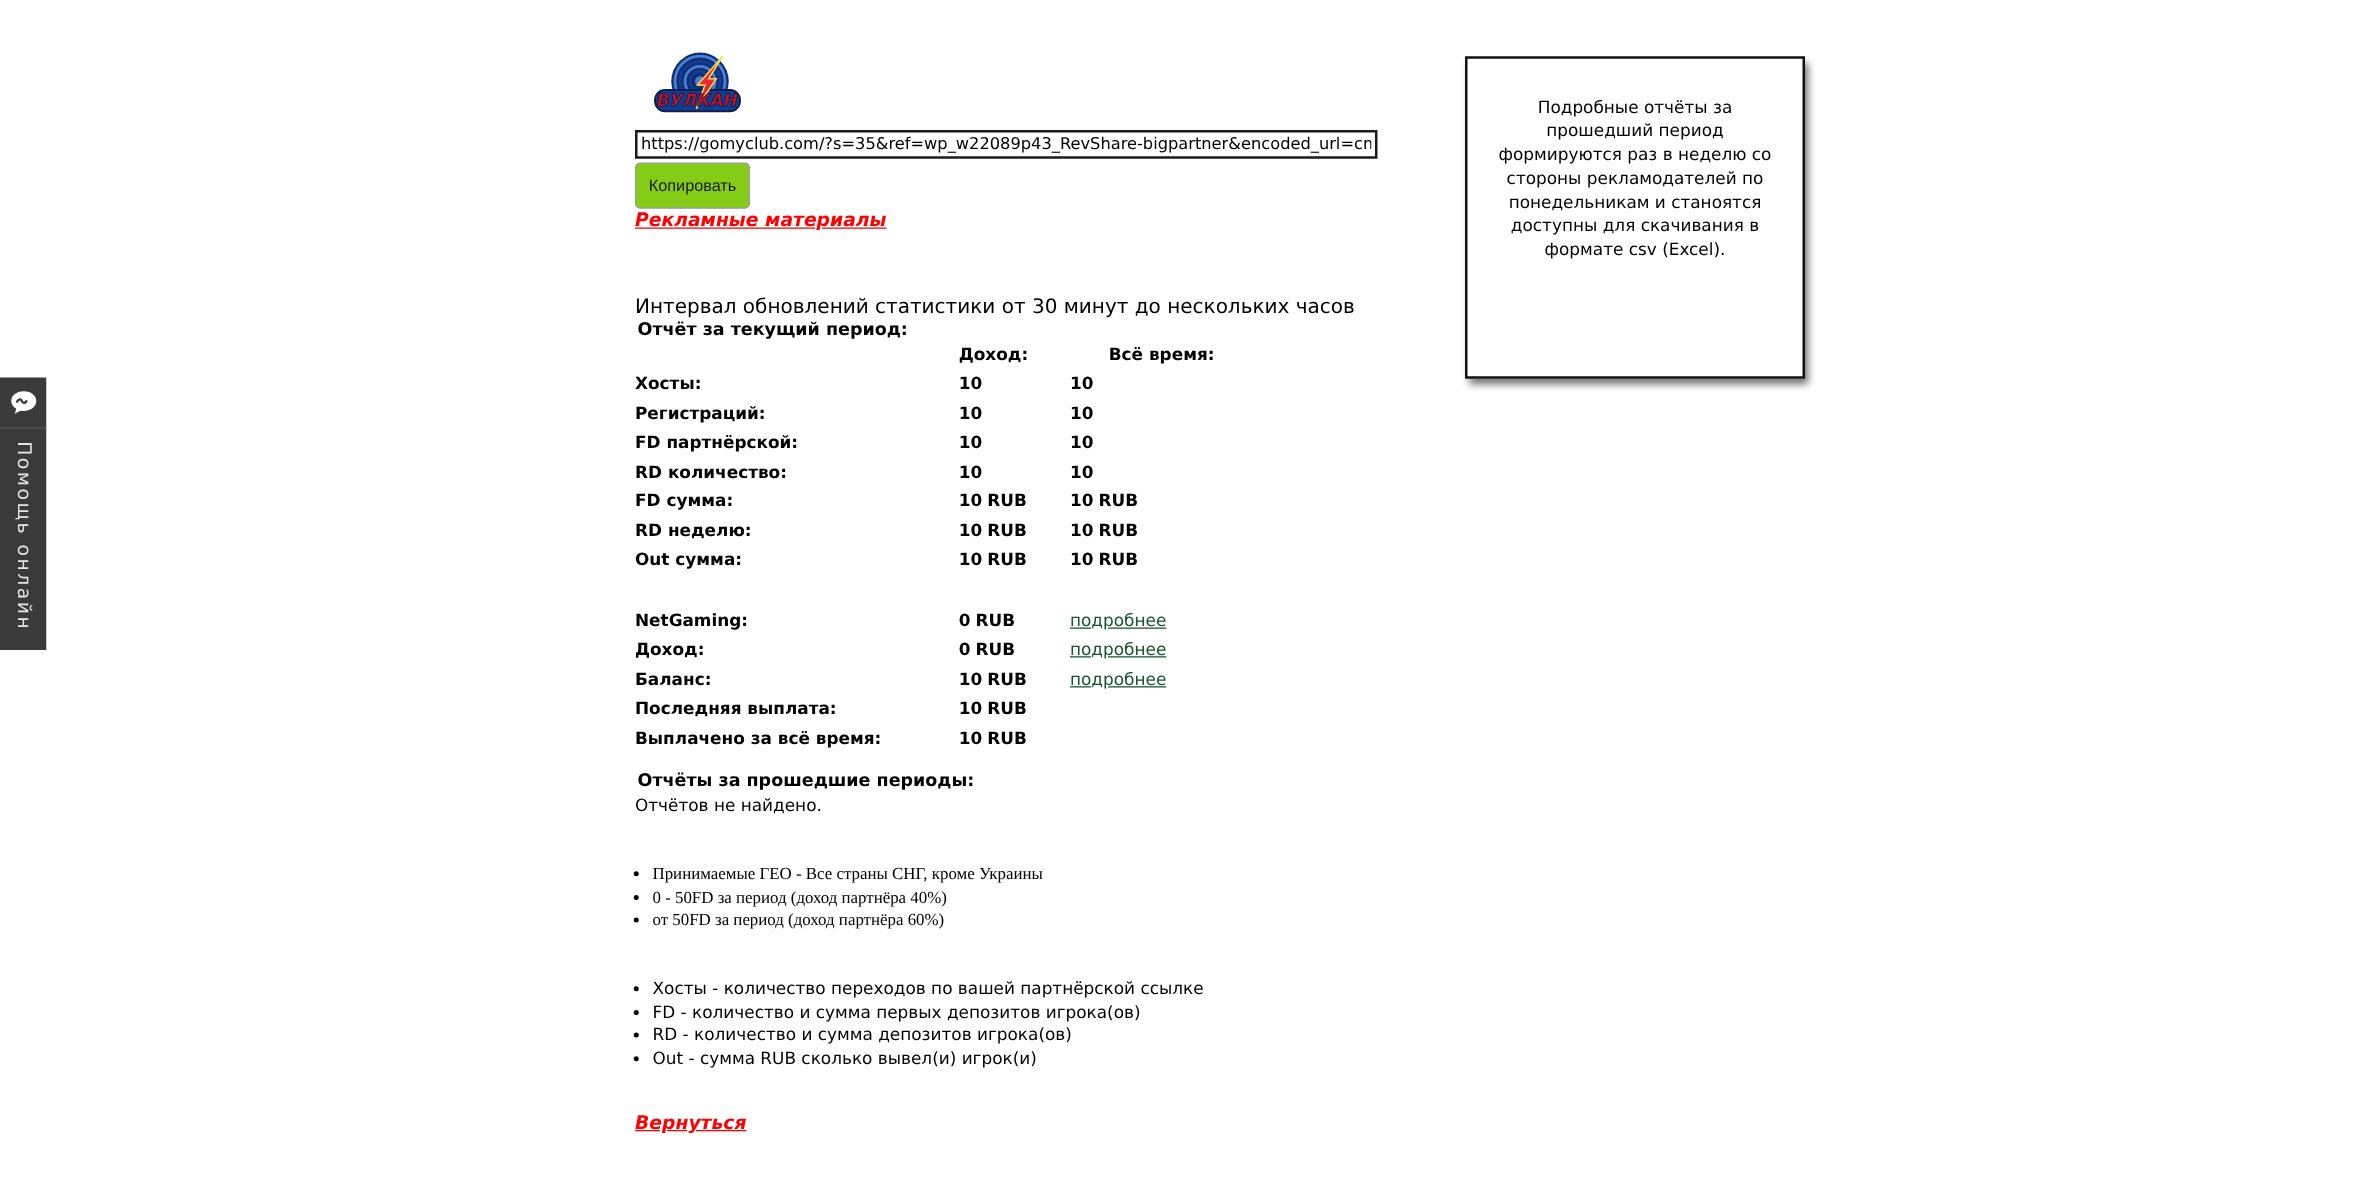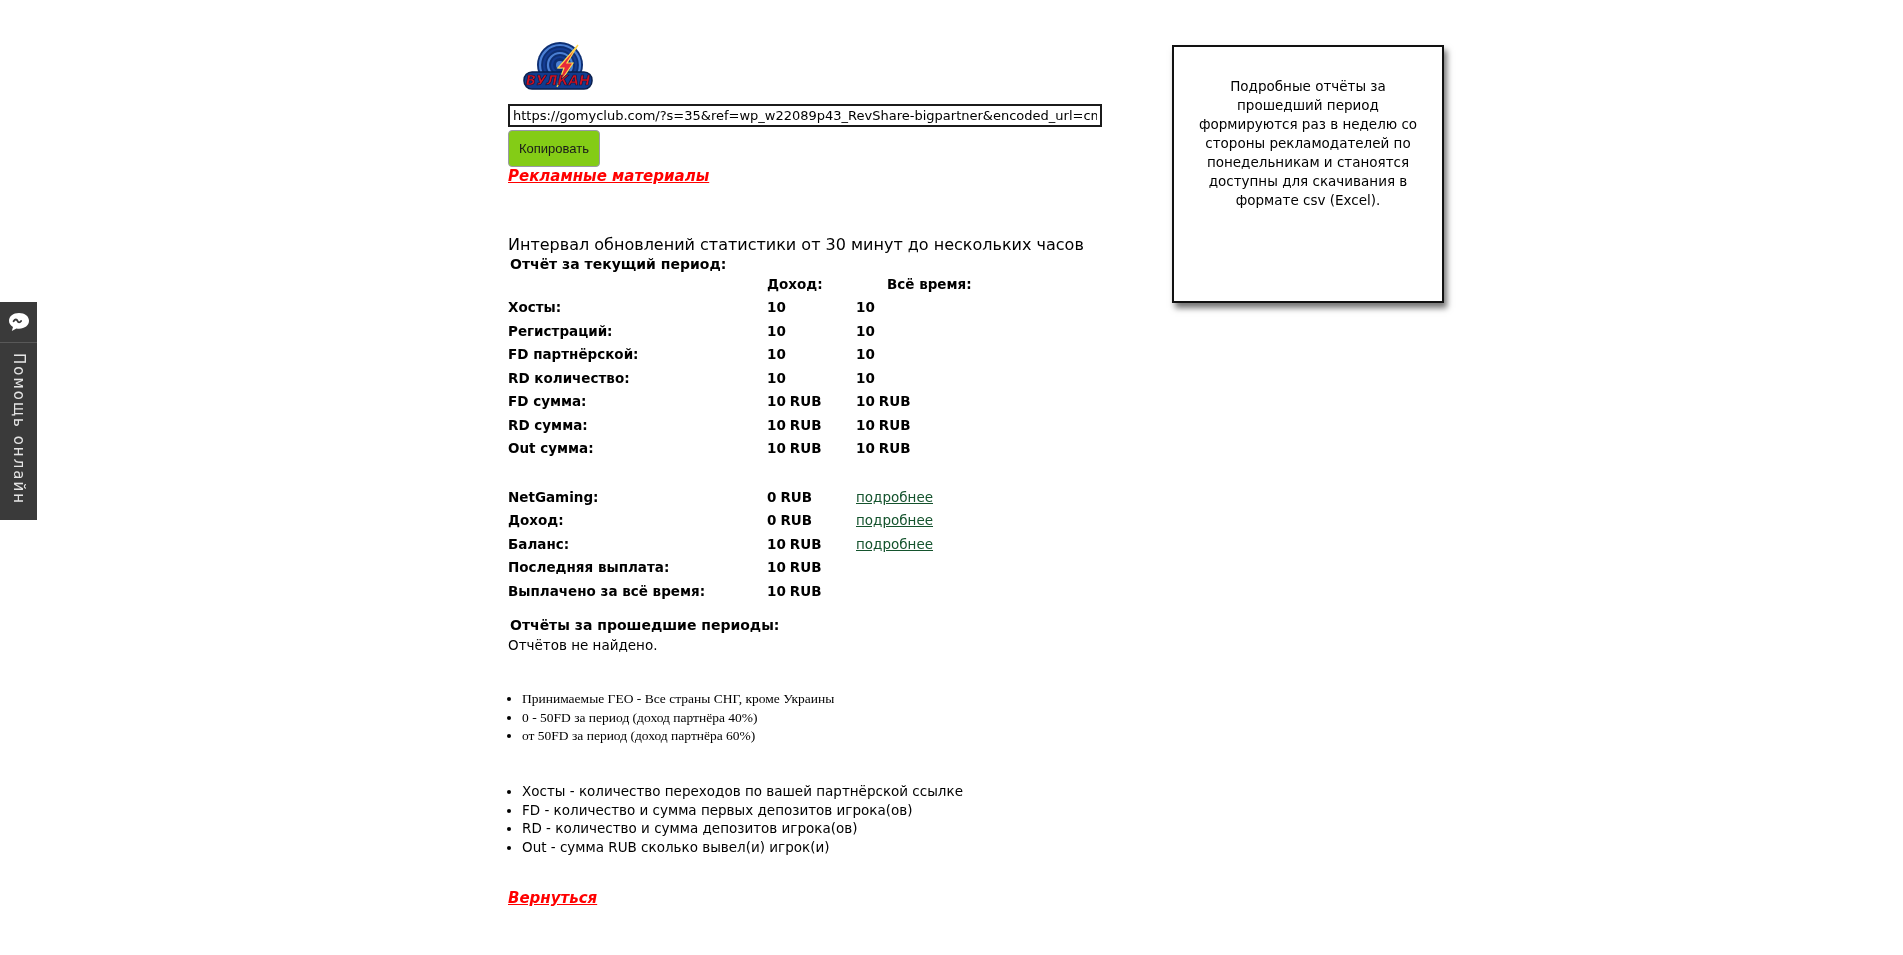--- a/index.html
+++ b/index.html
@@ -119,21 +119,21 @@
 <div class="trow" style="top:346px">
   <span class="lbl">FD партнёрской:</span><span class="v1"><b>10</b><span class="unit"></span></span><span class="v2"><b>10</b><span class="unit"></span></span>
 </div>
 <div class="trow" style="top:370px">
   <span class="lbl">RD количество:</span><span class="v1"><b>10</b><span class="unit"></span></span><span class="v2"><b>10</b><span class="unit"></span></span>
 </div>
 <div class="trow" style="top:393px">
   <span class="lbl">FD сумма:</span><span class="v1"><b>10</b><span class="unit">RUB</span></span><span class="v2"><b>10</b><span class="unit">RUB</span></span>
 </div>
 <div class="trow" style="top:417px">
-  <span class="lbl">RD сумма:</span><span class="v1"><b>10</b><span class="unit">RUB</span></span><span class="v2"><b>10</b><span class="unit">RUB</span></span>
+  <span class="lbl">RD неделю:</span><span class="v1"><b>10</b><span class="unit">RUB</span></span><span class="v2"><b>10</b><span class="unit">RUB</span></span>
 </div>
 <div class="trow" style="top:440px">
   <span class="lbl">Out сумма:</span><span class="v1"><b>10</b><span class="unit">RUB</span></span><span class="v2"><b>10</b><span class="unit">RUB</span></span>
 </div>
 
 <div class="trow" style="top:489px">
   <span class="lbl">NetGaming:</span><span class="v1"><b>0</b><span class="unit">RUB</span></span><span class="v2"><a class="details-link">подробнее</a></span>
 </div>
 <div class="trow" style="top:512px">
   <span class="lbl">Доход:</span><span class="v1"><b>0</b><span class="unit">RUB</span></span><span class="v2"><a class="details-link">подробнее</a></span>

